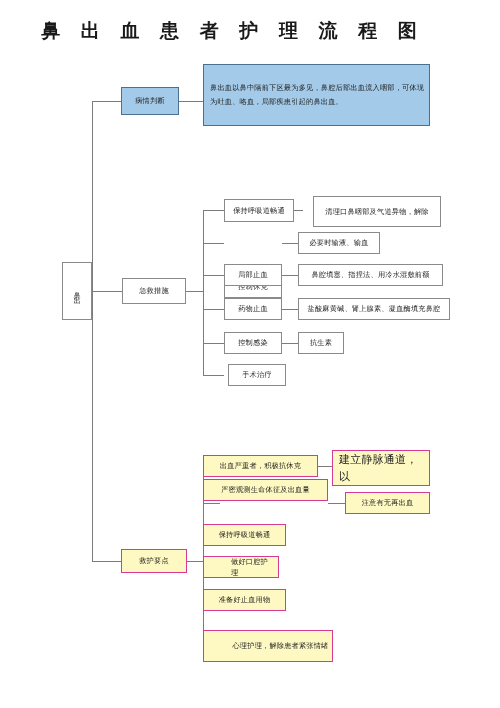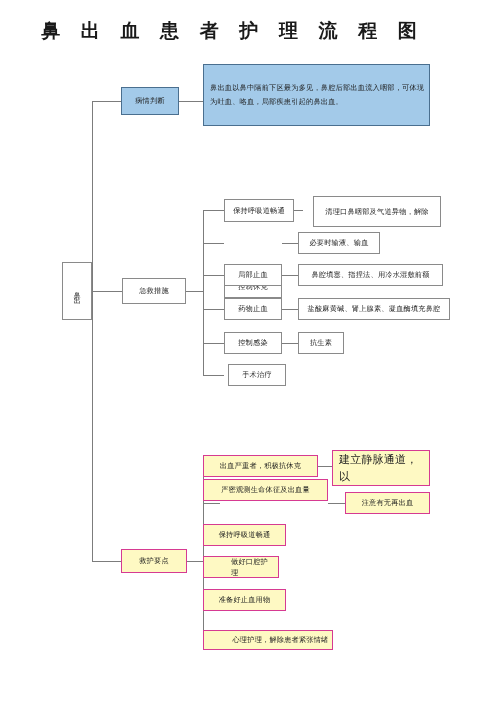--- a/index.html
+++ b/index.html
@@ -149,15 +149,15 @@
 
   <div class="ln h" style="left:203px; top:535px; width:17px;"></div>
   <div class="node pink" style="left:203px; top:524px; width:83px; height:22px;">保持呼吸道畅通</div>
 
   <div class="node pink" style="left:203px; top:556px; width:76px; height:22px;padding-left:27px;">做好口腔护理</div>
 
   <div class="ln h" style="left:203px; top:600px; width:17px;"></div>
   <div class="node pink" style="left:203px; top:589px; width:83px; height:22px;">准备好止血用物</div>
 
   <div class="ln h" style="left:203px; top:641px; width:17px;"></div>
-  <div class="node pink" style="left:203px; top:630px; width:130px; height:20px;padding-left:28px;">心理护理，解除患者紧张情绪</div>
+  <div class="node pink" style="left:203px; top:630px; width:130px; height:32px;padding-left:28px;">心理护理，解除患者紧张情绪</div>
 
 </div>
 
 </body></html>

